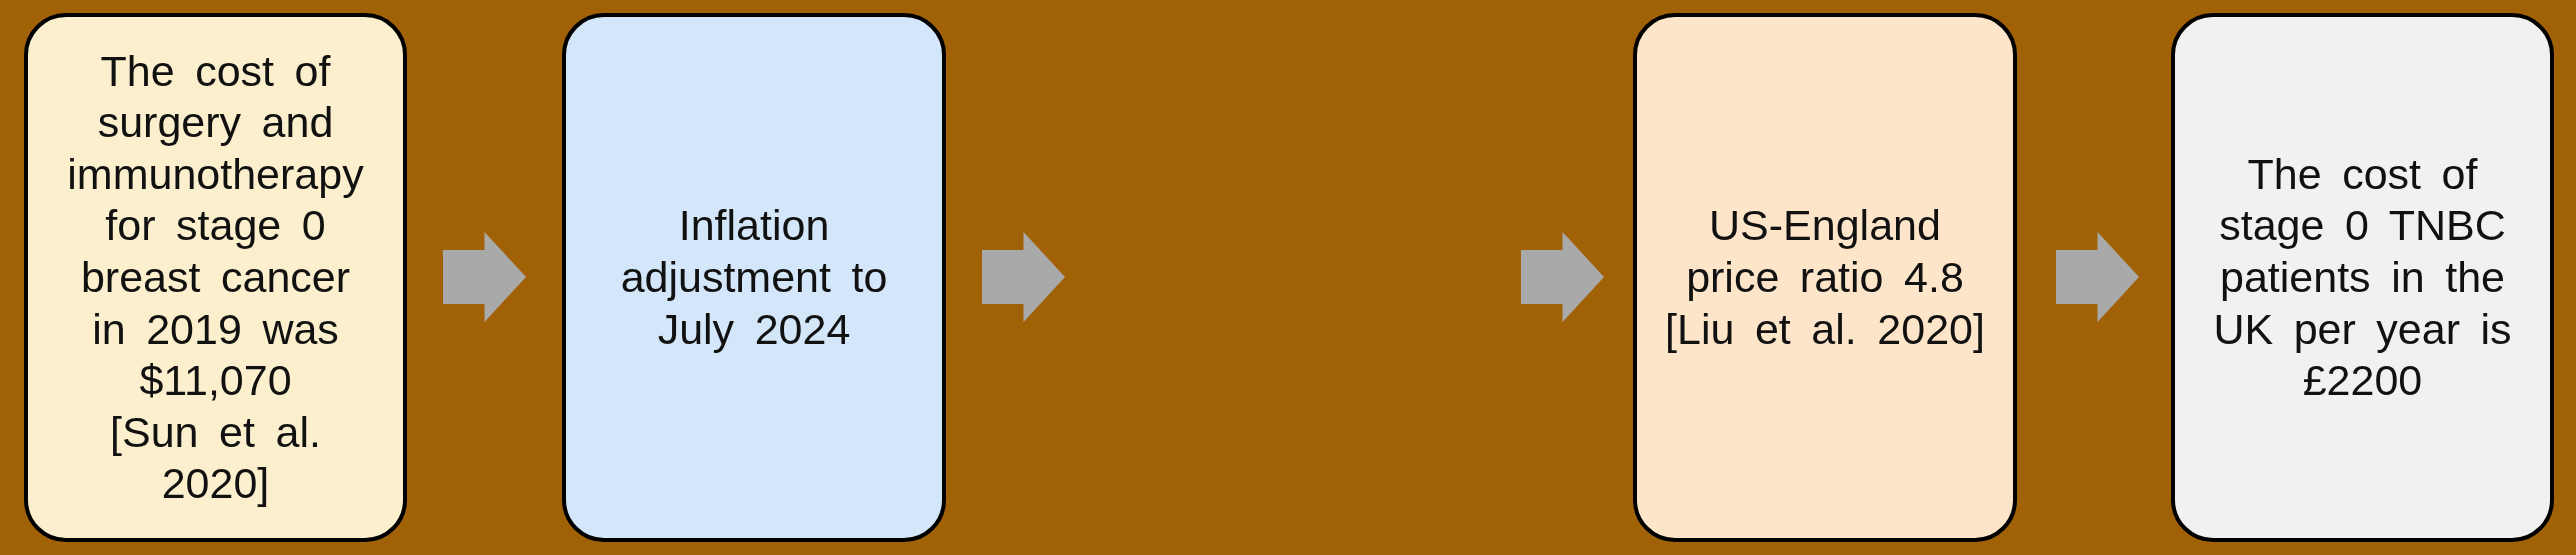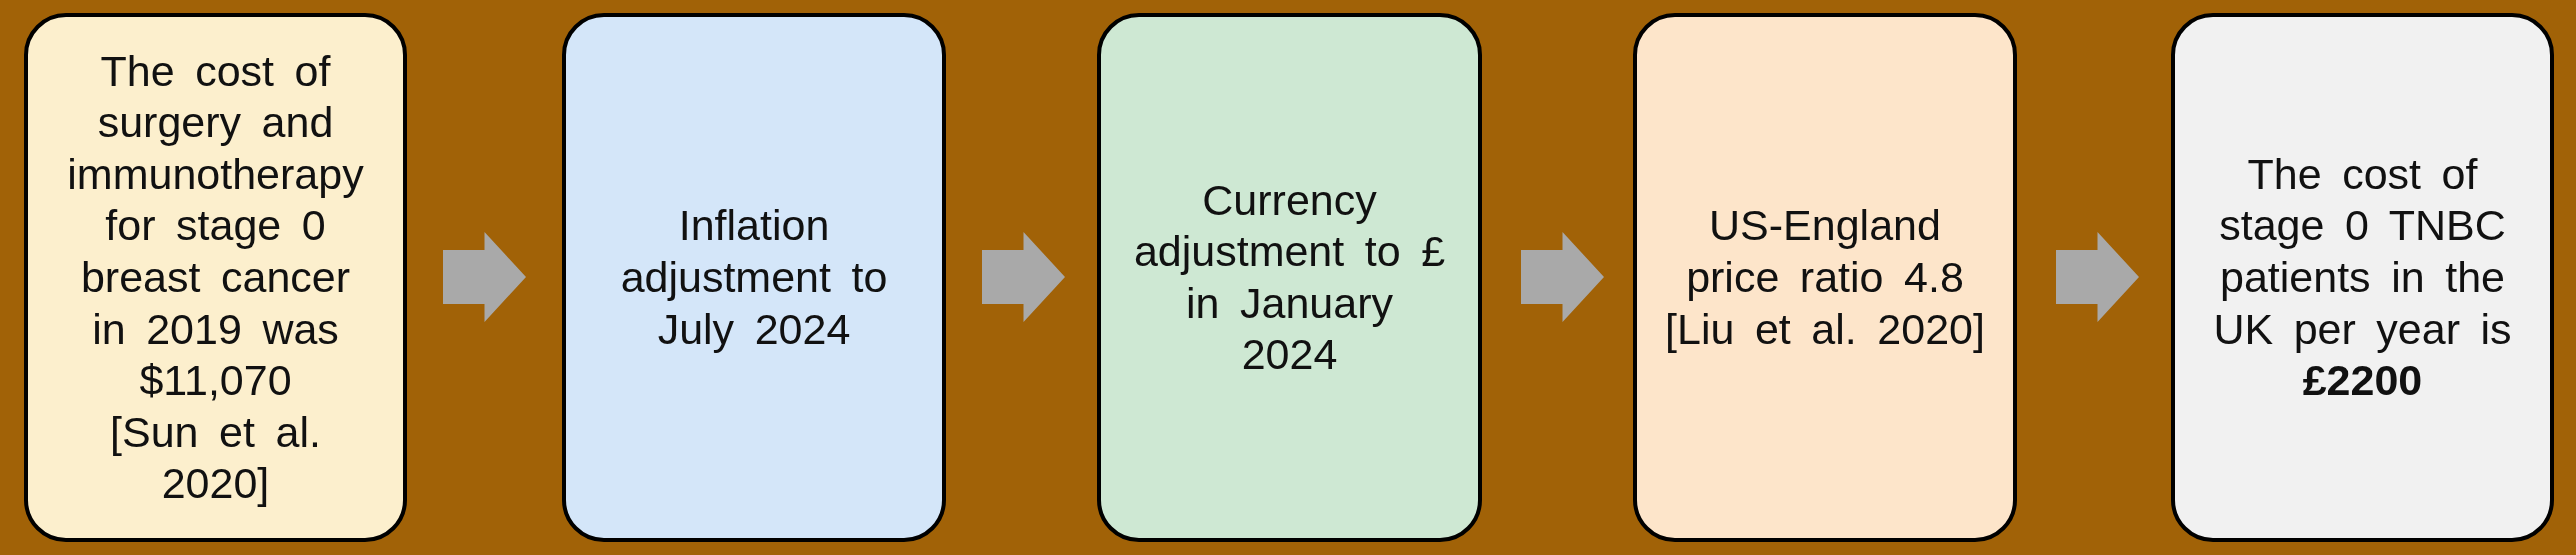--- a/index.html
+++ b/index.html
@@ -32,21 +32,21 @@
     color: #111111;
     word-spacing: 0.2em;
   }
   .n1 { left: 24px;   width: 383px; }
   .n2 { left: 562px;  width: 384px; }
   .n3 { left: 1097px; width: 385px; }
   .n4 { left: 1633px; width: 384px; }
   .n5 { left: 2171px; width: 383px; }
 
   .node-text { white-space: pre-line; }
-  .node-value { white-space: pre-line; font-weight: bold; }
+  .node-value { white-space: pre-line; font-weight: normal; }
 
   
   .arrow {
     position: absolute;
     top: 232px;
     width: 83px;
     height: 90px;
     clip-path: polygon(0 20%, 50% 20%, 50% 0, 100% 50%, 50% 100%, 50% 80%, 0 80%);
   }
   .a1 { left: 443px; }
@@ -74,26 +74,20 @@
   <div class="arrow a1" style="background-color: rgb(169, 169, 169);"></div>
 
   <div class="node n2" style="background-color: rgb(212, 230, 249);">
     <div class="node-text">Inflation
 adjustment to
 July 2024</div>
   </div>
 
   <div class="arrow a2" style="background-color: rgb(169, 169, 169);"></div>
 
-  <div class="node n3" style="background-color: rgb(206, 232, 211);">
-    <div class="node-text">Currency
-adjustment to £
-in January
-2024</div>
-  </div>
 
   <div class="arrow a3" style="background-color: rgb(169, 169, 169);"></div>
 
   <div class="node n4" style="background-color: rgb(253, 229, 202); justify-content: center;">
     <div class="node-text">US-England
 price ratio 4.8
 [Liu et al. 2020]</div>
   </div>
 
   <div class="arrow a4" style="background-color: rgb(169, 169, 169);"></div>

